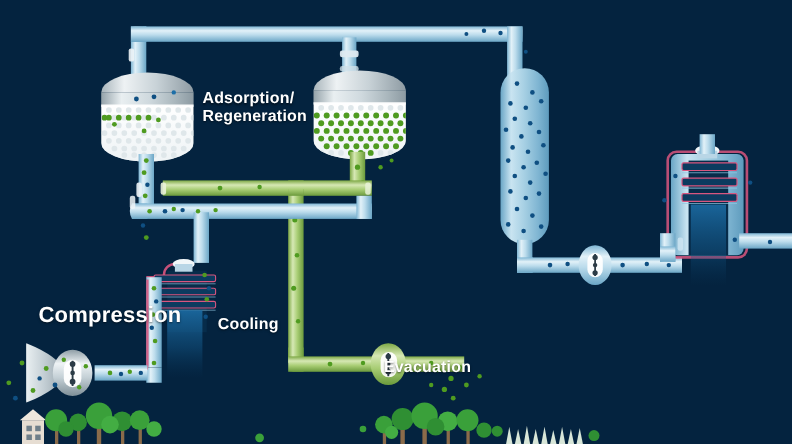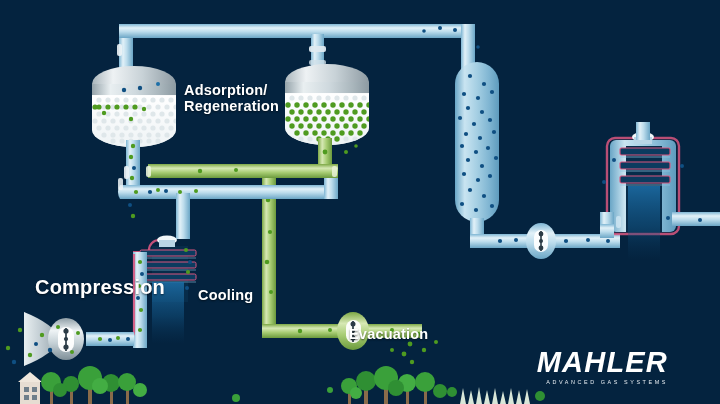--- a/index.html
+++ b/index.html
@@ -698,18 +698,14 @@
 
   <div class="lbl" id="lbl-adsorption">Adsorption/
 Regeneration</div>
 
   <div class="lbl" id="lbl-compression">Compression</div>
 
   <div class="lbl" id="lbl-cooling">Cooling</div>
 
   <div class="lbl" id="lbl-evacuation">Evacuation</div>
 
-  <div id="logo">
-    <div class="wordmark">MAHLER</div>
-    <div class="tagline">ADVANCED GAS SYSTEMS</div>
-  </div>
 
 </div>
 
 </body></html>

